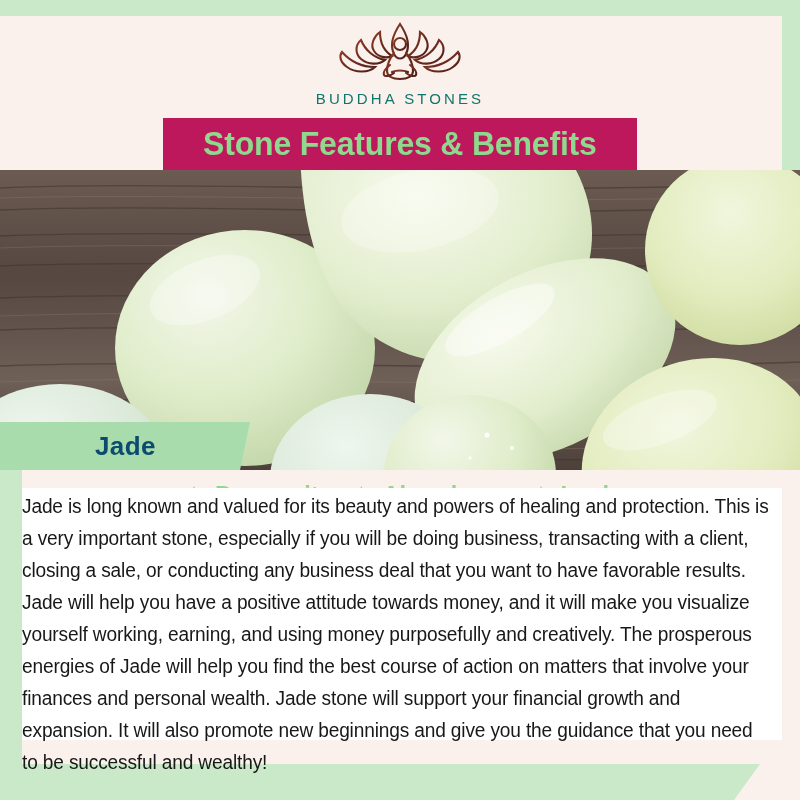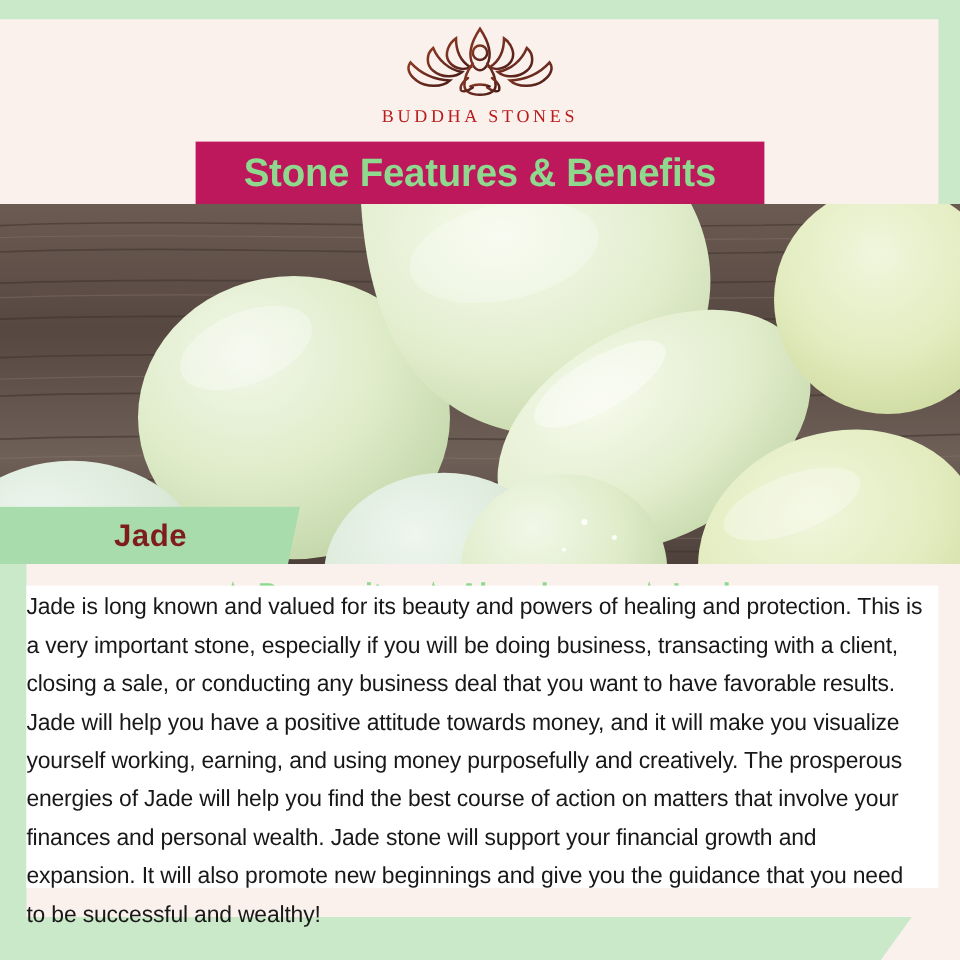--- a/index.html
+++ b/index.html
@@ -32,22 +32,22 @@
 
   
   .logo-block{
     position:absolute; left:0; top:18px; width:800px;
     display:flex; flex-direction:column; align-items:center;
     z-index:6;
   }
   .logo-mark{ width:132px; height:66px; display:block; }
   .logo-word{
     margin-top:6px;
-    font-family:Liberation Serif, serif;
-    font-size:15px; letter-spacing:3.1px; color:#b91c1c;
+    font-family:Liberation Sans, sans-serif;
+    font-size:15px; letter-spacing:3.1px; color:#0f766e;
     white-space:nowrap;
   }
 
   
   .title-panel{
     position:absolute; left:163px; top:118px; width:474px; height:52px;
     background:#be185d;
     display:flex; align-items:center; justify-content:center;
     z-index:5;
   }
@@ -66,21 +66,21 @@
   .photo svg{ display:block; width:800px; height:300px; }
 
   
   .jade-bar{
     position:absolute; left:0; top:422px; width:250px; height:48px;
     background:#a8dcac; z-index:4;
     clip-path:polygon(0 0, 100% 0, calc(100% - 10px) 100%, 0 100%);
     display:flex; align-items:center;
   }
   .jade-text{
-    margin-left:95px; color:#7f1d1d; font-size:26px; font-weight:bold;
+    margin-left:95px; color:#0c4a6e; font-size:26px; font-weight:bold;
     letter-spacing:0.4px;
   }
 
   
   .benefits{
     position:absolute; left:0; top:478px; width:800px; height:34px;
     display:flex; align-items:center; justify-content:center;
     gap:16px; z-index:4;
   }
   .benefit{ display:flex; align-items:center; gap:7px; }

